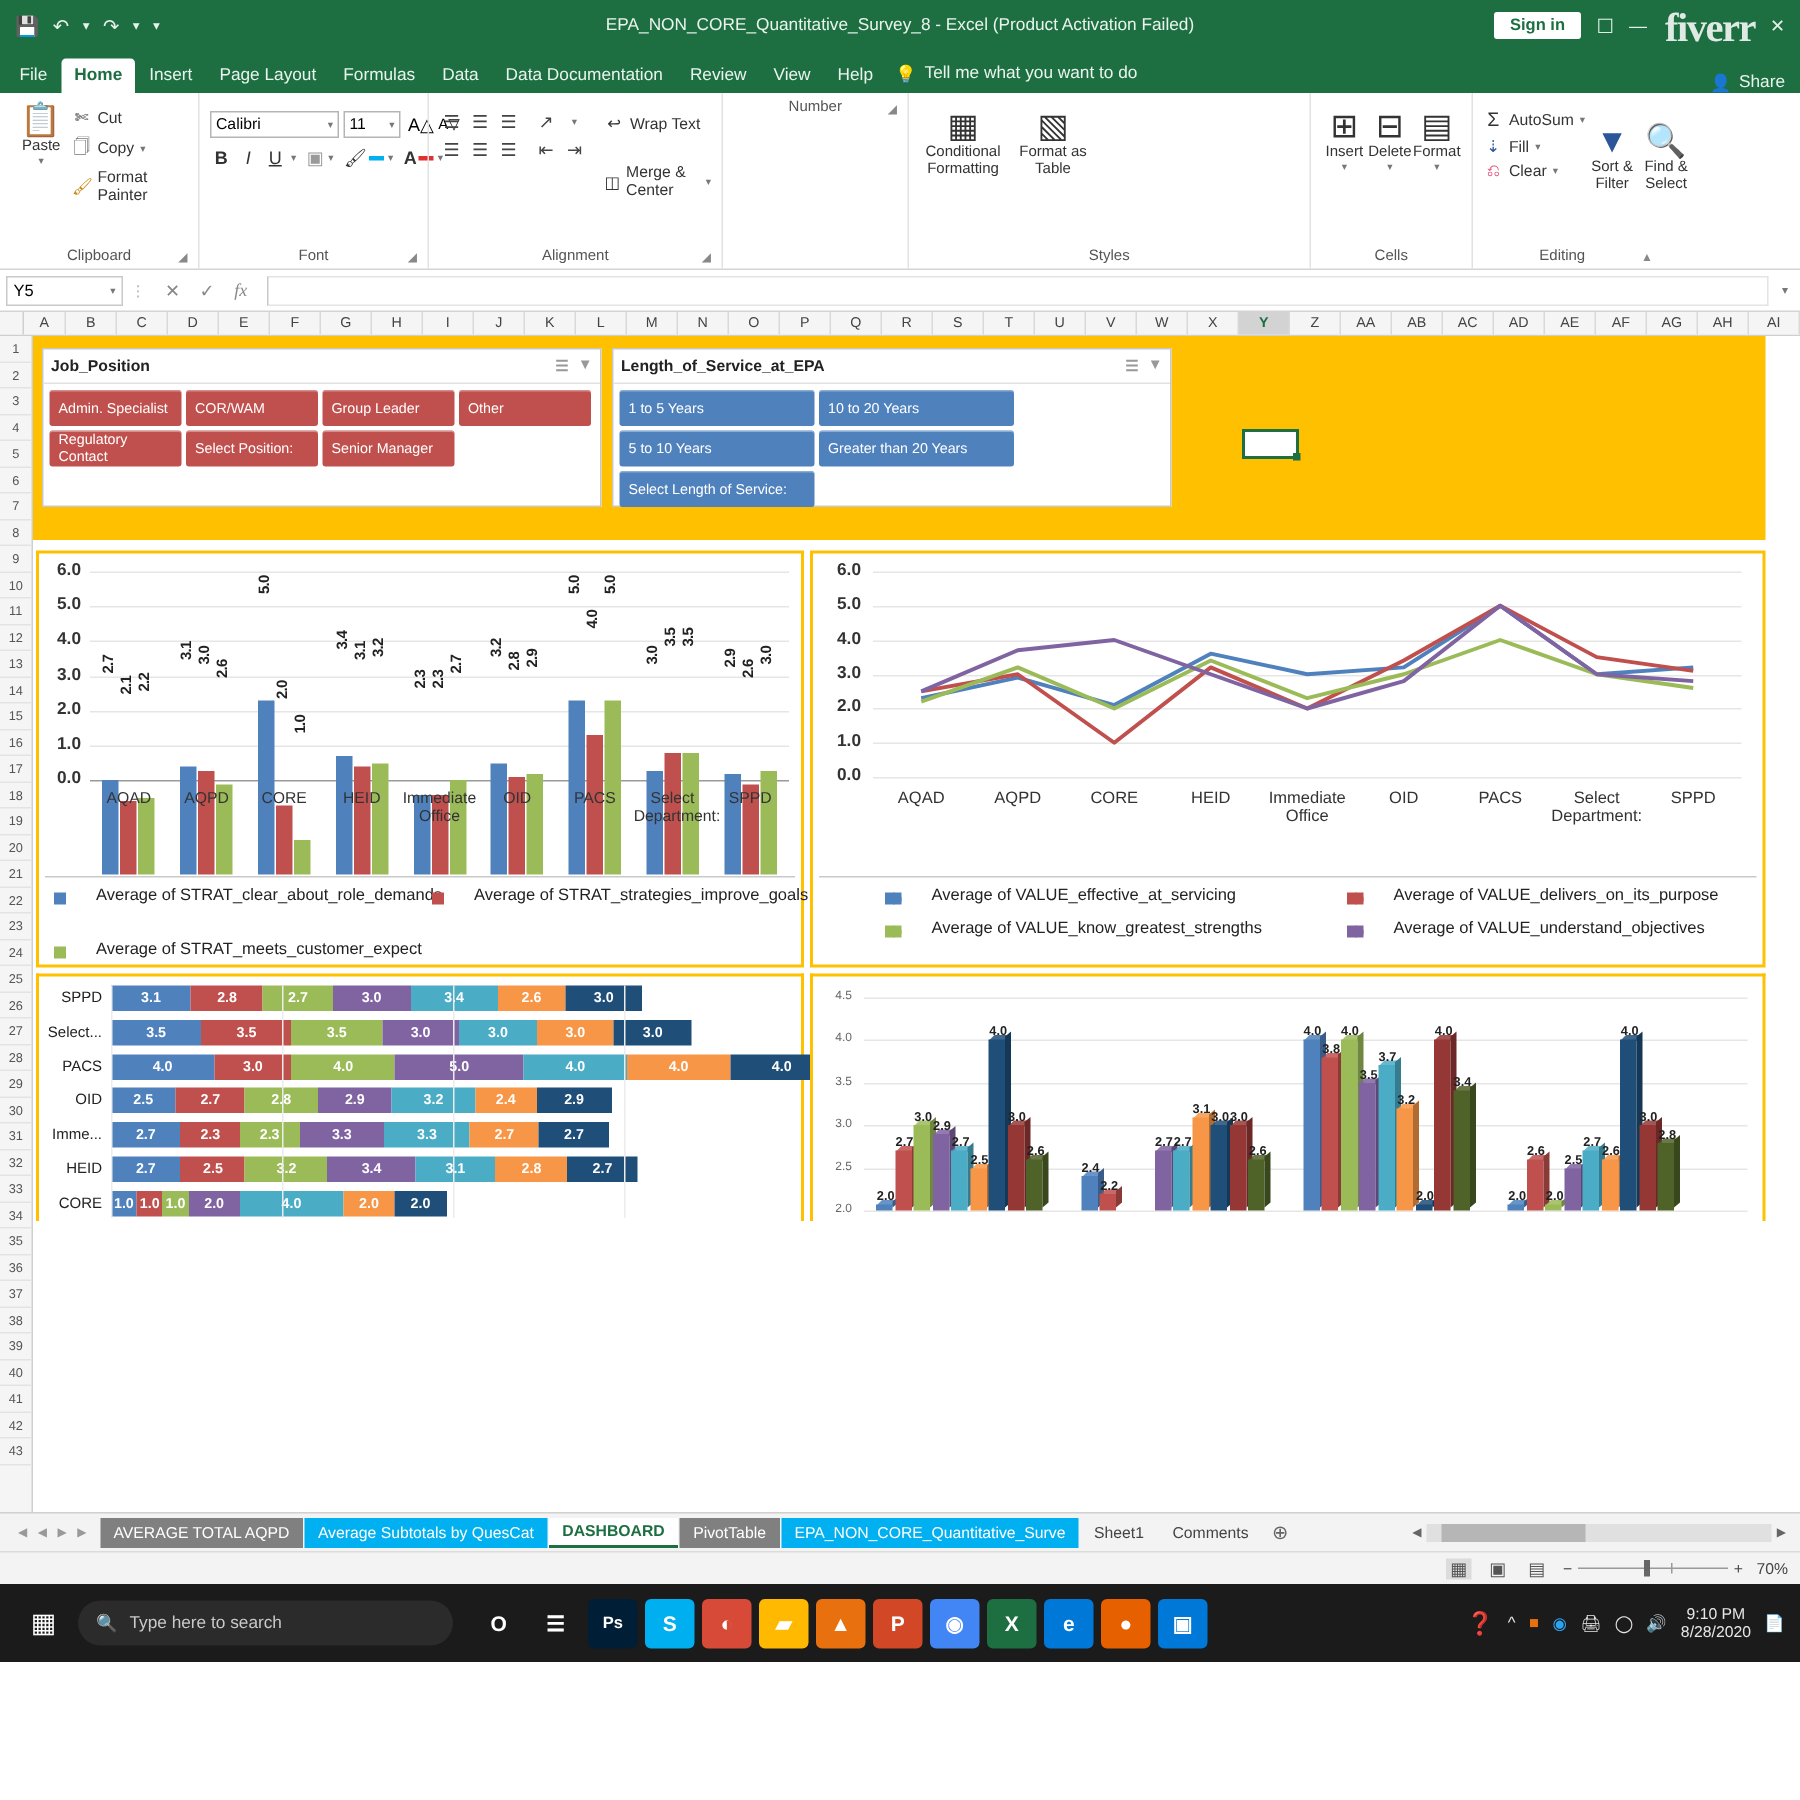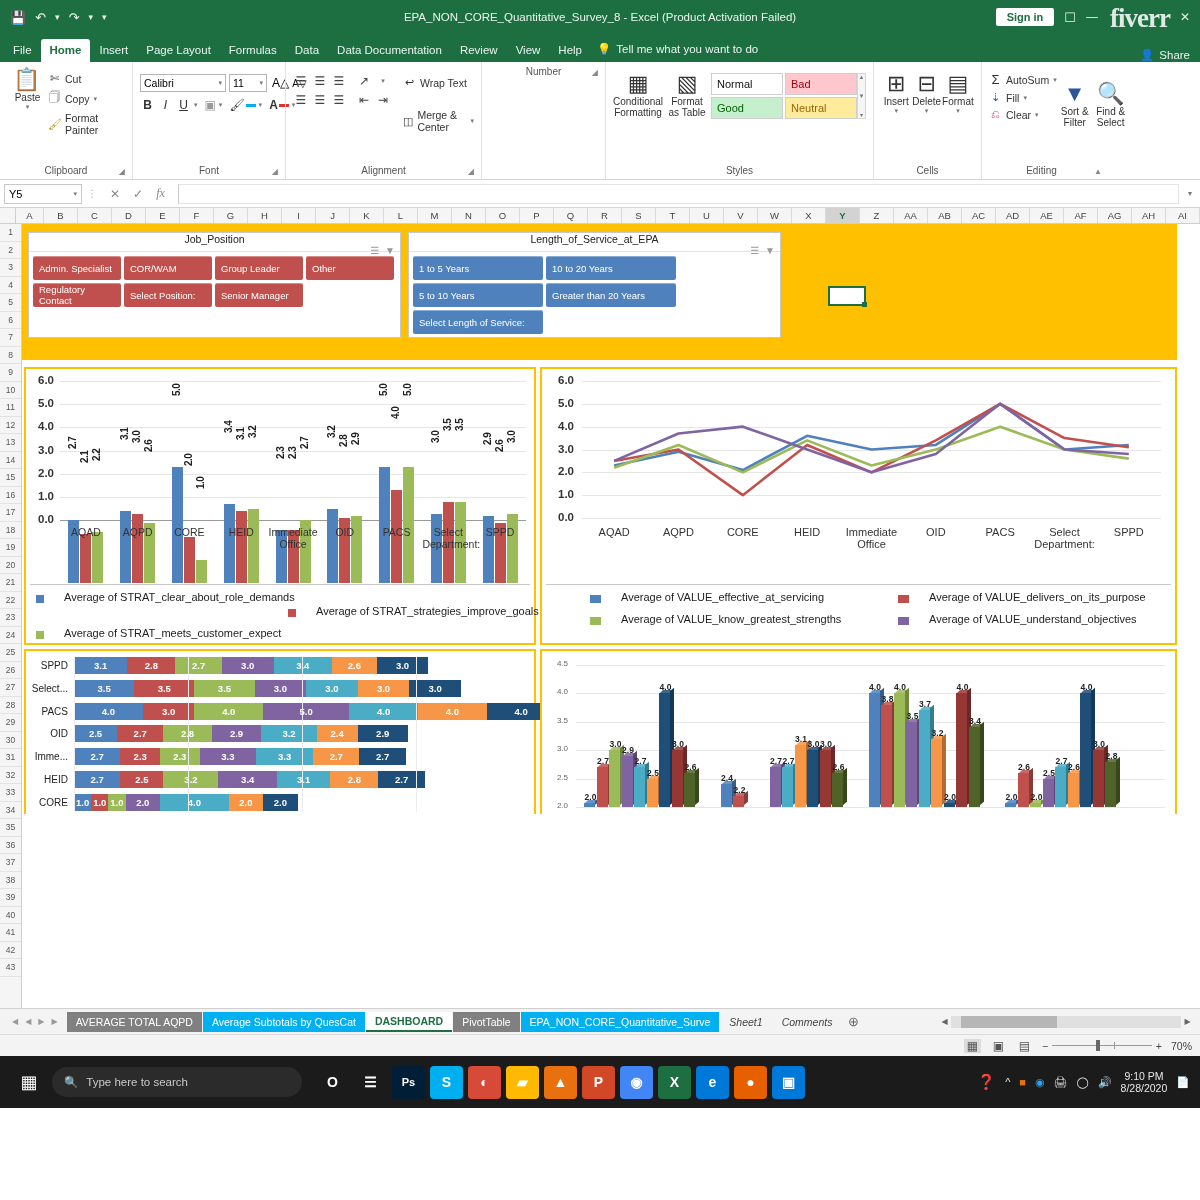--- a/index.html
+++ b/index.html
@@ -76,21 +76,21 @@
   .colhdr .corner { width:22px; border-right:1px solid #cfcfcf; background:#f5f5f5;}
   .ch { border-right:1px solid #d9d9d9; font-size:9.5px; color:#444; display:flex; align-items:center; justify-content:center; background:#f5f5f5;}
   .ch.sel { background:#d3d3d3; color:#1d6f42; font-weight:bold;}
   .gridwrap { display:flex; height:784px; }
   .rowhdr { width:22px; background:#f5f5f5; border-right:1px solid #cfcfcf; }
   .rh { height:17.5px; font-size:8.5px; color:#555; display:flex; align-items:center; justify-content:center; border-bottom:1px solid #e3e3e3;}
   .canvas { flex:1; position:relative; background:#fff; overflow:hidden;}
   .yellowband { position:absolute; left:0; top:0; width:1155px; height:136px; background:#ffc000;}
   
   .slicer { position:absolute; background:#fff; border:1px solid #c8c8c8; }
-  .sl-head { height:19px; display:flex; align-items:center; padding:0 5px; font-size:10.5px; font-weight:normal; color:#222; border-bottom:1px solid #e2e2e2;flex-direction:column;}
+  .sl-head { height:19px; display:flex; align-items:center; padding:11px 5px; font-size:10.5px; font-weight:bold; color:#222; border-bottom:1px solid #e2e2e2;}
   .sl-icons { margin-left:auto; display:flex; gap:6px; color:#999; font-size:10px;}
   .sl-body { padding:4px; display:flex; flex-wrap:wrap; gap:3px; }
   .sl-item { height:24px; display:flex; align-items:center; padding:0 6px; font-size:9.5px; color:#fff; border-radius:2px; box-shadow:inset 0 1px 0 rgba(255,255,255,.35);}
   .sl-red { background:#c0504d; }
   .sl-blue { background:#4f81bd; }
   .selcell { position:absolute; width:38px; height:20px; border:2px solid #1d6f42; background:#fff; }
   .selcell::after { content:''; position:absolute; right:-3px; bottom:-3px; width:5px; height:5px; background:#1d6f42;}
   
   .panel { position:absolute; background:#fff; border:2px solid #ffc000; }
   .chart-area { position:absolute; left:0; right:0; top:0; bottom:0; }
@@ -116,21 +116,21 @@
   .c3 .top { position:absolute; left:0; top:-3px; width:100%; height:4px; transform:skewX(-45deg); transform-origin:left bottom; opacity:.85;}
   .c3 .side { position:absolute; right:-4px; bottom:2px; width:4px; height:100%; transform:skewY(-40deg); transform-origin:left bottom; filter:brightness(.72);}
   .c3lab { position:absolute; font-size:8.5px; font-weight:bold; color:#222;}
   
   .tabstrip { height:26px; background:#f3f3f3; display:flex; align-items:center; border-top:1px solid #d0d0d0; padding-left:4px; gap:1px;}
   .navarrows { display:flex; gap:7px; color:#999; font-size:8px; padding:0 8px;}
   .stab { height:20px; display:flex; align-items:center; padding:0 9px; font-size:10.5px; color:#fff; white-space:nowrap;}
   .stab.gray { background:#808080; }
   .stab.cyan { background:#00b0f0; }
   .stab.active { background:#fff; color:#1d6f42; font-weight:bold; border-bottom:2px solid #1d6f42; }
-  .stab.plain { background:transparent; color:#444;font-style:italic; }
+  .stab.plain { background:transparent; color:#444; }
   .addsheet { width:22px; display:flex; align-items:center; justify-content:center; color:#666; font-size:13px;}
   .hscroll { margin-left:auto; display:flex; align-items:center; gap:0; padding-right:6px;}
   .hs-track { width:230px; height:12px; background:#e0e0e0; position:relative;}
   .hs-thumb { position:absolute; left:10px; top:0; width:96px; height:12px; background:#b6b6b6;}
   .hs-arrow { width:13px; text-align:center; color:#666; font-size:8px;}
   
   .statusbar { height:22px; background:#f3f3f3; display:flex; align-items:center; border-top:1px solid #dcdcdc; padding:0 8px; font-size:10.5px; color:#444;}
   .sb-right { margin-left:auto; display:flex; align-items:center; gap:9px;}
   .viewbtn { font-size:12px; color:#555; width:17px; text-align:center;}
   .viewbtn.on { background:#dcdcdc;}
@@ -301,33 +301,20 @@
 
   <div class="rg" style="width:268px">
     <div class="rg-body" style="padding-top:4px; gap:5px">
       <div class="bigbtn" style="width:58px">
         <span class="gl">▦</span>
         <span style="text-align:center;line-height:11px">Conditional Formatting</span>
       </div>
       <div class="bigbtn" style="width:52px">
         <span class="gl">▧</span>
         <span style="text-align:center;line-height:11px">Format as Table</span>
-      </div>
-      <div style="display:flex; padding-top:3px">
-        <div class="styles-grid">
-          <div class="sw normal">Normal</div>
-          <div class="sw bad">Bad</div>
-          <div class="sw good">Good</div>
-          <div class="sw neutral">Neutral</div>
-        </div>
-        <div class="swscroll">
-          <span>▲</span>
-          <span>▼</span>
-          <span>▾</span>
-        </div>
       </div>
     </div>
     <div class="rg-title">Styles</div>
   </div>
 
   <div class="rg" style="width:108px">
     <div class="rg-body" style="padding-top:4px">
       <div class="bigbtn" style="width:34px">
         <span class="gl">⊞</span>
         <span>Insert</span>
@@ -608,21 +595,21 @@
             <div class="blabel" style="left: 467.611px; top: 64.7667px; width: 13px; text-align: center; height: 24px;">2.6</div>
             <div class="bar" style="left: 480.611px; bottom: 60px; width: 11px; height: 69.5px; background: rgb(155, 187, 89);"></div>
             <div class="blabel" style="left: 479.611px; top: 55.5px; width: 13px; text-align: center; height: 24px;">3.0</div>
             <div class="xlab" style="left: 448.222px; top: 157px; width: 51.7778px;">SPPD</div>
           </div>
         <div class="legend" style="left:4px; right:4px; top:215px; height:58px;" id="legend1">
             <div class="lg-item" style="left: 6px; top: 6px;">
               <span class="lg-sw" style="background: rgb(79, 129, 189);"></span>
               <span>Average of STRAT_clear_about_role_demands</span>
             </div>
-            <div class="lg-item" style="left: 258px; top: 20px;">
+            <div class="lg-item" style="left: 258px; top: 6px;">
               <span class="lg-sw" style="background: rgb(192, 80, 77);"></span>
               <span>Average of STRAT_strategies_improve_goals</span>
             </div>
             <div class="lg-item" style="left: 6px; top: 28px; margin-top: 14px;">
               <span class="lg-sw" style="background: rgb(155, 187, 89);"></span>
               <span>Average of STRAT_meets_customer_expect</span>
             </div>
           </div>
       </div>
 

